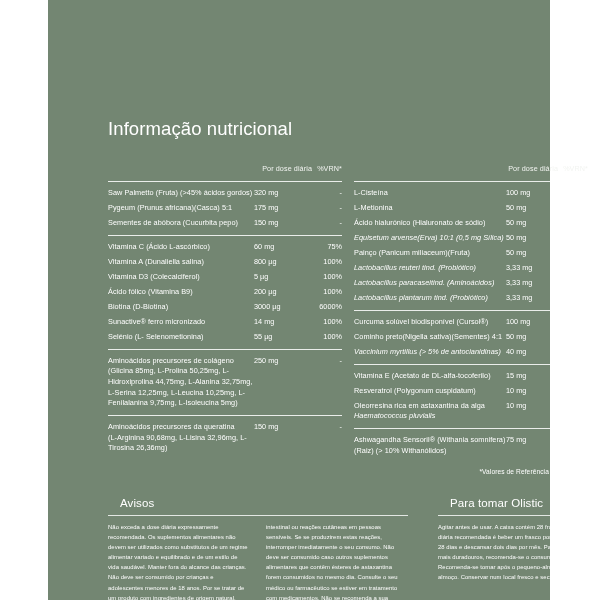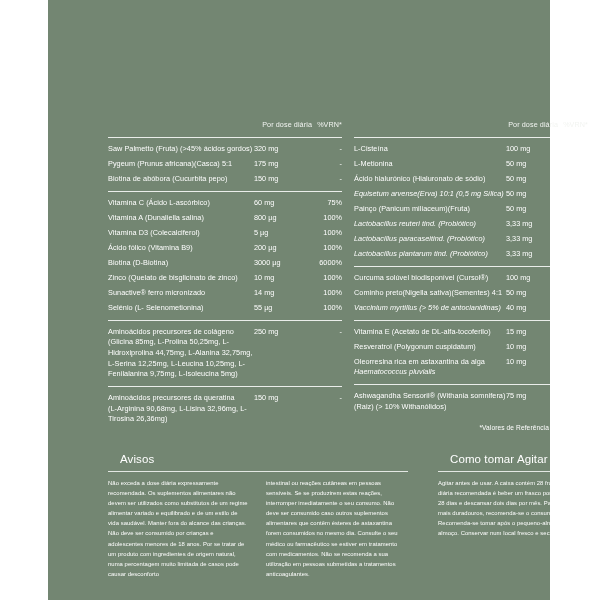--- a/index.html
+++ b/index.html
@@ -128,20 +128,21 @@
   }
   .bcol-right p.body-text{font-size:5.9px;line-height:1.72;}
 </style>
 </head>
 <body>
 
 <div id="page">
   <div class="panel">
     <div class="inner">
 
+      <h1 class="page-title">Informação nutricional</h1>
 
       <div class="tables">
 
         <div class="col">
           <table class="nut">
             <colgroup>
                 <col class="c-name">
                 <col style="width:58px">
                 <col style="width:30px">
               </colgroup>
@@ -162,21 +163,21 @@
                   <td class="name">Saw Palmetto (Fruta) (&gt;45% ácidos gordos)</td>
                   <td class="dose">320 mg</td>
                   <td class="vrn">-</td>
                 </tr>
                 <tr>
                   <td class="name">Pygeum (Prunus africana)(Casca) 5:1</td>
                   <td class="dose">175 mg</td>
                   <td class="vrn">-</td>
                 </tr>
                 <tr>
-                  <td class="name">Biotina de abóbora (Cucurbita pepo)</td>
+                  <td class="name">Sementes de abóbora (Cucurbita pepo)</td>
                   <td class="dose">150 mg</td>
                   <td class="vrn">-</td>
                 </tr>
                 <tr class="rule">
                   <td colspan="3">
                     <div></div>
                   </td>
                 </tr>
                 <tr>
                   <td class="name">Vitamina C (Ácido L-ascórbico)</td>
@@ -195,25 +196,20 @@
                 </tr>
                 <tr>
                   <td class="name">Ácido fólico (Vitamina B9)</td>
                   <td class="dose">200 µg</td>
                   <td class="vrn">100%</td>
                 </tr>
                 <tr>
                   <td class="name">Biotina (D-Biotina)</td>
                   <td class="dose">3000 µg</td>
                   <td class="vrn">6000%</td>
-                </tr>
-                <tr>
-                  <td class="name">Zinco (Quelato de bisglicinato de zinco)</td>
-                  <td class="dose">10 mg</td>
-                  <td class="vrn">100%</td>
                 </tr>
                 <tr>
                   <td class="name">Sunactive® ferro micronizado</td>
                   <td class="dose">14 mg</td>
                   <td class="vrn">100%</td>
                 </tr>
                 <tr>
                   <td class="name">Selénio (L- Selenometionina)</td>
                   <td class="dose">55 µg</td>
                   <td class="vrn">100%</td>
@@ -286,21 +282,21 @@
                   <td class="name">Painço (Panicum miliaceum)(Fruta)</td>
                   <td class="dose">50 mg</td>
                   <td class="vrn">-</td>
                 </tr>
                 <tr>
                   <td class="name italic">Lactobacillus reuteri tind. (Probiótico)</td>
                   <td class="dose">3,33 mg</td>
                   <td class="vrn">-</td>
                 </tr>
                 <tr>
-                  <td class="name italic">Lactobacillus paracaseitind. (Probiótico)</td>
+                  <td class="name italic">Lactobacillus paracaseitind. (Aminoácidos)</td>
                   <td class="dose">3,33 mg</td>
                   <td class="vrn">-</td>
                 </tr>
                 <tr>
                   <td class="name italic">Lactobacillus plantarum tind. (Probiótico)</td>
                   <td class="dose">3,33 mg</td>
                   <td class="vrn">-</td>
                 </tr>
                 <tr class="rule">
                   <td colspan="3">
@@ -364,21 +360,21 @@
         <div class="bcol-left">
           <h2 class="block-title">Avisos</h2>
           <div class="hr"></div>
           <div class="body-cols">
             <p class="body-text">Não exceda a dose diária expressamente recomendada. Os suplementos alimentares não devem ser utilizados como substitutos de um regime alimentar variado e equilibrado e de um estilo de vida saudável. Manter fora do alcance das crianças. Não deve ser consumido por crianças e adolescentes menores de 18 anos. Por se tratar de um produto com ingredientes de origem natural, numa percentagem muito limitada de casos pode causar desconforto</p>
             <p class="body-text">intestinal ou reações cutâneas em pessoas sensíveis. Se se produzirem estas reações, interromper imediatamente o seu consumo. Não deve ser consumido caso outros suplementos alimentares que contêm ésteres de astaxantina forem consumidos no mesmo dia. Consulte o seu médico ou farmacêutico se estiver em tratamento com medicamentos. Não se recomenda a sua utilização em pessoas submetidas a tratamentos anticoagulantes.</p>
           </div>
         </div>
 
         <div class="bcol-right">
-          <h2 class="block-title">Como tomar Agitar</h2>
+          <h2 class="block-title">Para tomar Olistic</h2>
           <div class="hr"></div>
           <p class="body-text">Agitar antes de usar. A caixa contém 28 frascos. A dose diária recomendada é beber um frasco por dia durante 28 dias e descansar dois dias por mês. Para resultados mais duradouros, recomenda-se o consumo regular. Recomenda-se tomar após o pequeno-almoço ou almoço. Conservar num local fresco e seco.</p>
         </div>
 
       </div>
 
     </div>
   </div>
 </div>
 

